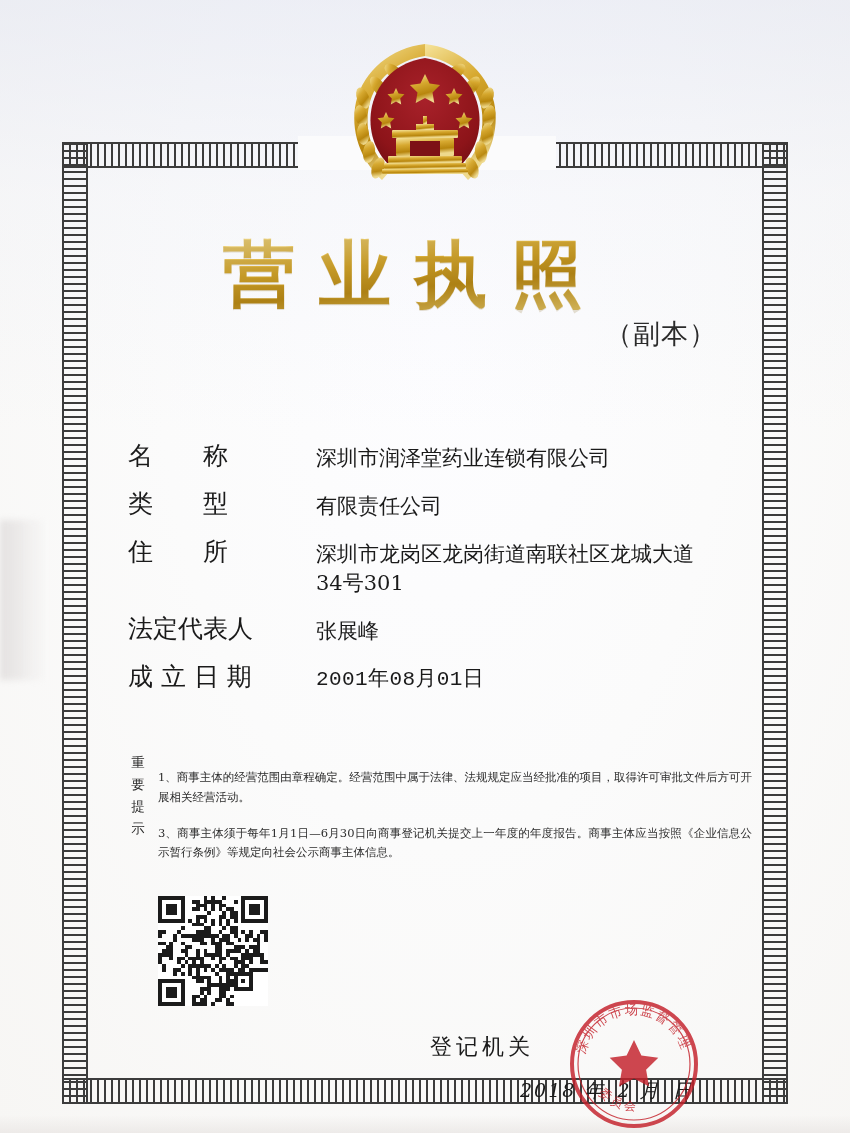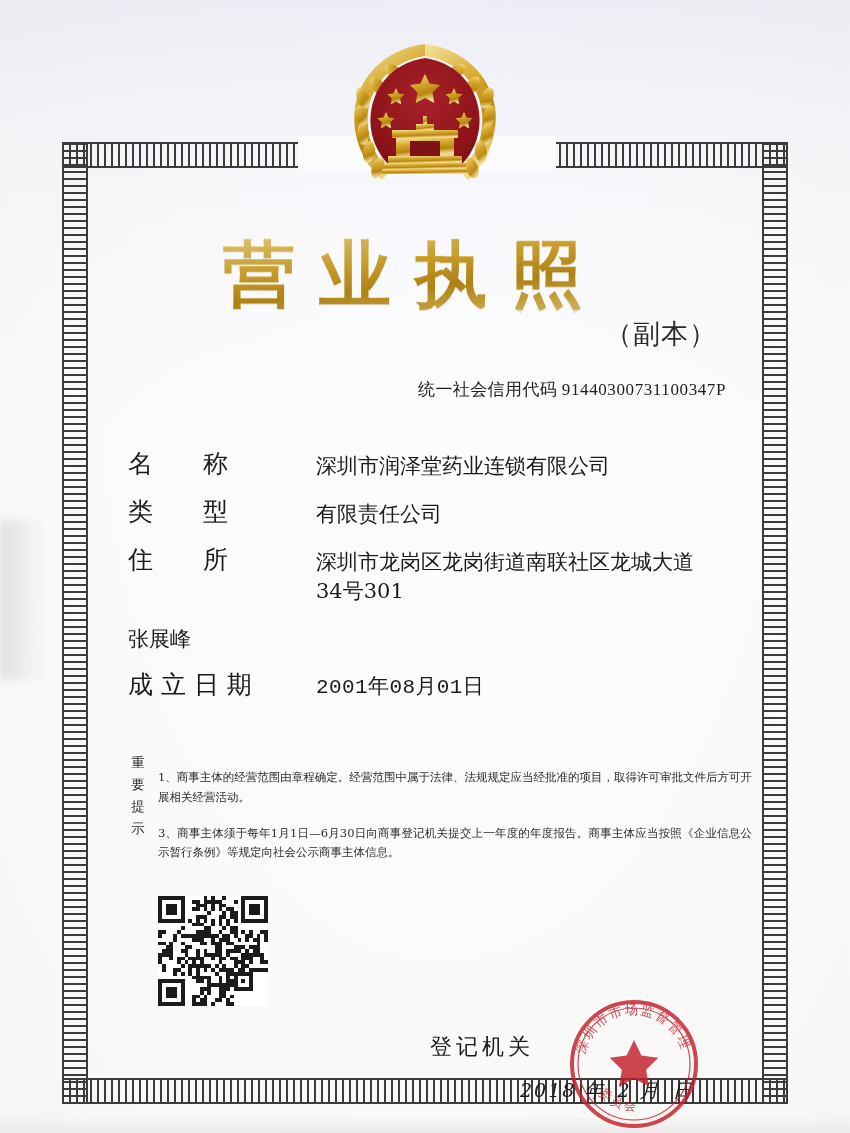--- a/index.html
+++ b/index.html
@@ -143,21 +143,20 @@
     font-family: "Liberation Serif", serif;
     letter-spacing: 0.6px;
   }
 
   
   .fields {
     position: absolute;
     left: 128px;
     top: 440px;
     width: 620px;
-    margin-top: 8px;
   }
   .field-row {
     display: flex;
     align-items: flex-start;
     margin-bottom: 14px;
   }
   .field-label {
     width: 188px;
     flex: 0 0 188px;
     font-size: 25px;
@@ -324,43 +323,40 @@
       </g>
       <g fill="url(#gold)">
         <rect x="52" y="131" width="86" height="5" rx="1"></rect>
       </g>
     </svg>
   </div>
 
   <div class="title">营业执照</div>
   <div class="title-sub sub-paren">（副本）</div>
 
-  <div class="credit-row">
-    <span>统一社会信用代码</span>
-    <span class="code">91440300731100347P</span>
-  </div>
 
   <div class="fields">
 
     <div class="field-row">
       <div class="field-label">名　　称</div>
       <div class="field-value">深圳市润泽堂药业连锁有限公司</div>
     </div>
 
     <div class="field-row">
       <div class="field-label">类　　型</div>
       <div class="field-value">有限责任公司</div>
     </div>
 
     <div class="field-row">
       <div class="field-label">住　　所</div>
       <div class="field-value">深圳市龙岗区龙岗街道南联社区龙城大道34号301</div>
     </div>
 
     <div class="field-row">
+      <div class="field-label">法定代表人</div>
       <div class="field-value">张展峰</div>
     </div>
 
     <div class="field-row">
       <div class="field-label">成 立 日 期</div>
       <div class="field-value num">2001年08月01日</div>
     </div>
   </div>
 
   <div class="notice">

